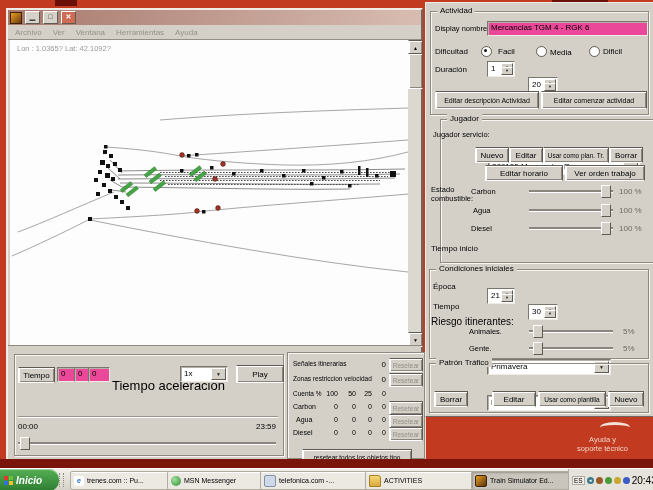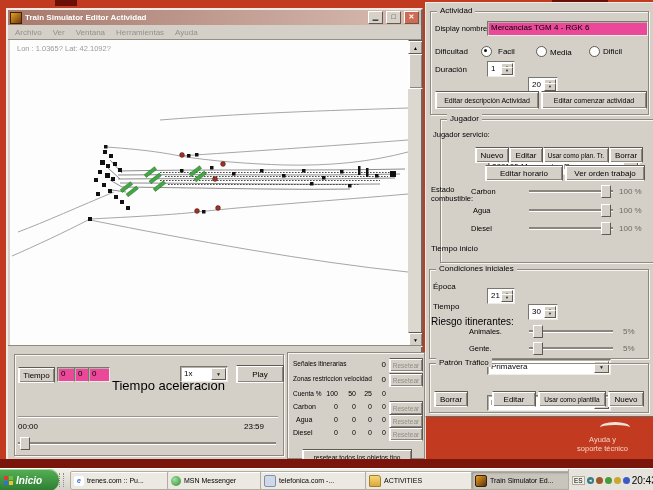--- a/index.html
+++ b/index.html
@@ -60,21 +60,20 @@
 
 <div class="stage">
 
   <div class="abs" style="left:55px;top:0;width:22px;height:6px;background:#6b1008"></div>
   <div class="abs" style="left:552px;top:0;width:56px;height:7px;background:#6b1008;border-radius:0 0 4px 4px"></div>
 
   <div class="abs win" style="left:6px;top:8px;width:413px;height:450px">
 
     <div class="titlebar" style="height:15px">
       <span style="width:10px;height:10px;background:linear-gradient(135deg,#e8a020,#6b3a10);border:1px solid #402000;flex:none"></span>
-      <span style="flex:1;overflow:hidden;white-space:nowrap">Train Simulator Editor Actividad</span>
       <span class="tbtn">▁</span>
       <span class="tbtn">□</span>
       <span class="tbtn close">✕</span>
     </div>
 
     <div class="menubar" style="height:14px">
       <span>Archivo</span>
       <span>Ver</span>
       <span>Ventana</span>
       <span>Herramientas</span>
@@ -177,21 +176,21 @@
       <div class="sunken abs" style="left:66px;top:21px;width:11px;height:12px;padding:1px 0 0 3px">0</div>
       <div class="sunken abs" style="left:80px;top:21px;width:17px;height:12px;padding:1px 0 0 3px">0</div>
       <div class="abs lbl" style="left:104px;top:32px;font-size:13px">Tiempo aceleracion</div>
       <div class="dd abs" style="left:172px;top:20px;width:46px;height:14px">
         <span class="v">1x</span>
         <span class="a">▼</span>
       </div>
       <div class="btn abs" style="left:228px;top:19px;width:46px;height:16px">Play</div>
       <div class="abs" style="left:10px;top:70px;width:260px;height:1px;background:#9a958c;box-shadow:0 1px 0 #fff"></div>
       <div class="abs" style="left:10px;top:76px">00:00</div>
-      <div class="abs" style="left:236px;top:76px">23:59</div>
+      <div class="abs" style="left:248px;top:76px">23:59</div>
       <div class="slider abs" style="left:10px;top:90px;width:258px">
         <div class="track"></div>
         <div class="thumb" style="left:2px"></div>
       </div>
 
       <div class="abs group" style="left:279px;top:6px;width:136px;height:105px;background:#d4d0c8">
         <div class="abs lbl" style="left:5px;top:7px;font-size:6.5px;width:80px;overflow:hidden">Señales itinerarias</div>
         <div class="abs" style="left:88px;top:7px;width:10px;text-align:right">0</div>
         <div class="btn dis abs" style="left:101px;top:5px;width:32px;height:12px;font-size:6.5px">Resetear</div>
         <div class="abs lbl" style="left:5px;top:22px;font-size:6.5px;width:80px;overflow:hidden">Zonas restriccion velocidad</div>

